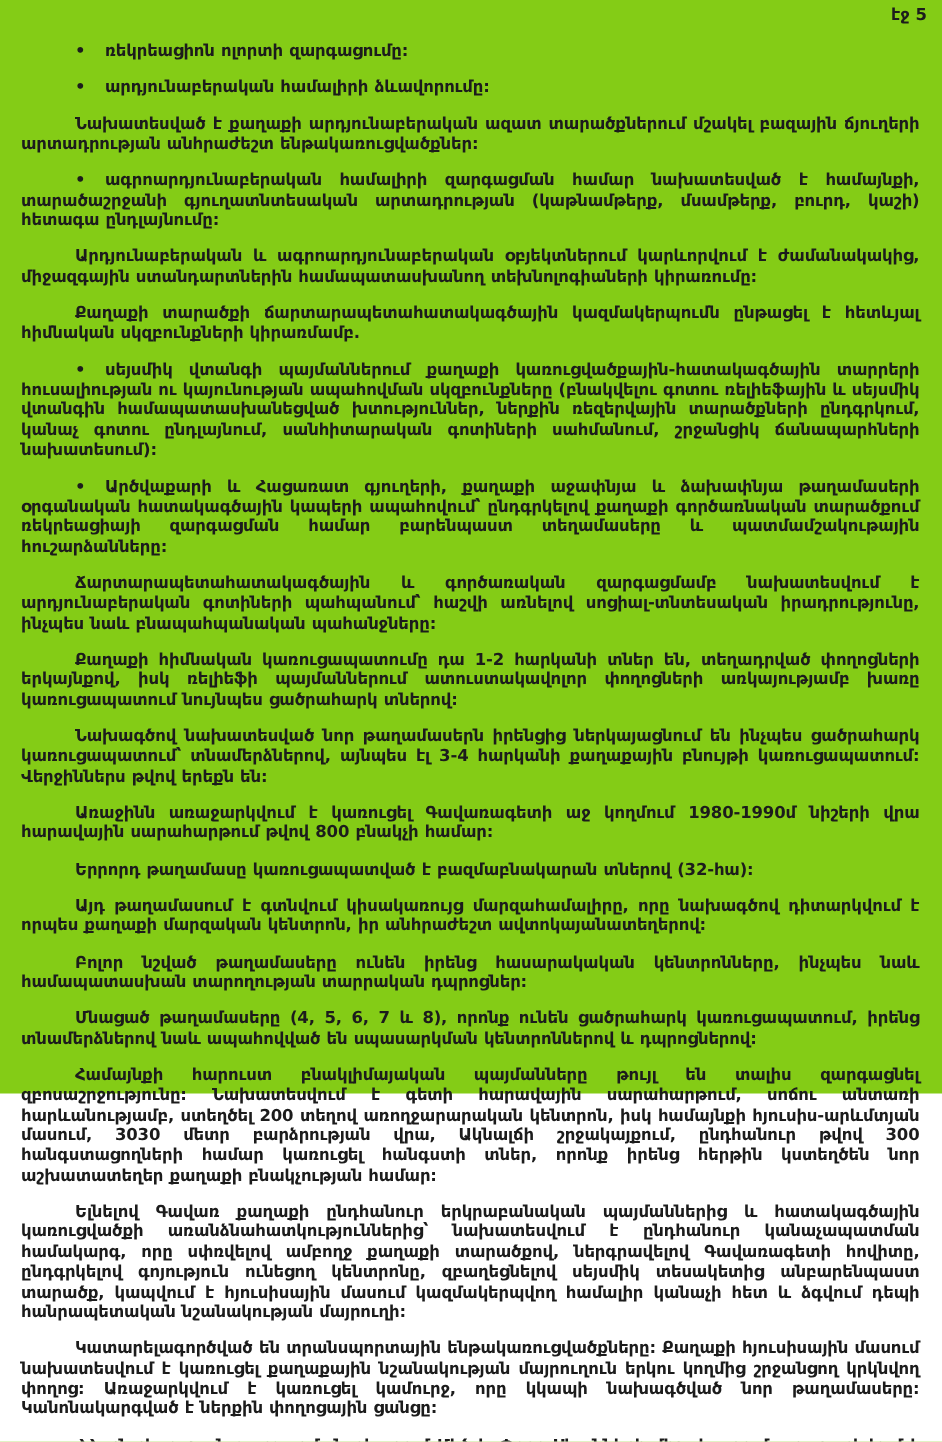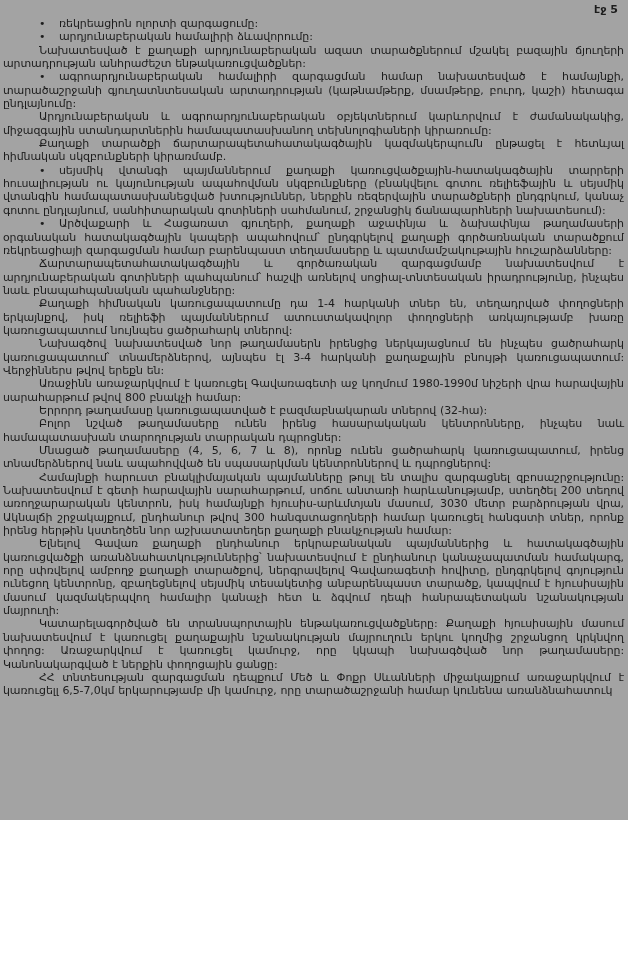--- a/index.html
+++ b/index.html
@@ -10,36 +10,36 @@
   body {
     width: 628px;
     height: 961px;
     overflow: hidden;
     font-family: "DejaVu Sans", sans-serif;
     color: #1c1c1c;
   }
   .page {
     box-sizing: border-box;
     width: 628px;
-    height: 820px;
+    height: 729px;
     padding: 3px 4px 0 3px;
-    background: #a3a3a3;
+    background: #84cc16;
   }
   .page-number {
     text-align: right;
     font-size: 11px;
     font-weight: bold;
     line-height: 13px;
     padding-right: 6px;
     margin: 0 0 1px 0;
   }
   .doc-body p.block {
-    margin: 0;
+    margin: 11px;
     font-size: 11px;
-    font-weight: normal;
+    font-weight: bold;
     line-height: 13.35px;
     text-align: justify;
     text-indent: 36px;
     letter-spacing: -0.1px;
     word-spacing: 0.4px;
   }
   .doc-body p.block .bullet-marker {
     display: inline-block;
     width: 20px;
     text-indent: 0;
@@ -54,24 +54,25 @@
   <div class="doc-body">
       <p class="block bullet"><span class="bullet-marker">•</span><span>ռեկրեացիոն ոլորտի զարգացումը:</span></p>
       <p class="block bullet"><span class="bullet-marker">•</span><span>արդյունաբերական համալիրի ձևավորումը:</span></p>
       <p class="block para">Նախատեսված է քաղաքի արդյունաբերական ազատ տարածքներում մշակել բազային ճյուղերի արտադրության անհրաժեշտ ենթակառուցվածքներ:</p>
       <p class="block bullet"><span class="bullet-marker">•</span><span>ագրոարդյունաբերական համալիրի զարգացման համար նախատեսված է համայնքի, տարածաշրջանի գյուղատնտեսական արտադրության (կաթնամթերք, մսամթերք, բուրդ, կաշի) հետագա ընդլայնումը:</span></p>
       <p class="block para">Արդյունաբերական և ագրոարդյունաբերական օբյեկտներում կարևորվում է ժամանակակից, միջազգային ստանդարտներին համապատասխանող տեխնոլոգիաների կիրառումը:</p>
       <p class="block para">Քաղաքի տարածքի ճարտարապետահատակագծային կազմակերպումն ընթացել է հետևյալ հիմնական սկզբունքների կիրառմամբ.</p>
       <p class="block bullet"><span class="bullet-marker">•</span><span>սեյսմիկ վտանգի պայմաններում քաղաքի կառուցվածքային-հատակագծային տարրերի հուսալիության ու կայունության ապահովման սկզբունքները (բնակվելու գոտու ռելիեֆային և սեյսմիկ վտանգին համապատասխանեցված խտություններ, ներքին ռեզերվային տարածքների ընդգրկում, կանաչ գոտու ընդլայնում, սանհիտարական գոտիների սահմանում, շրջանցիկ ճանապարհների նախատեսում):</span></p>
       <p class="block bullet"><span class="bullet-marker">•</span><span>Արծվաքարի և Հացառատ գյուղերի, քաղաքի աջափնյա և ձախափնյա թաղամասերի օրգանական հատակագծային կապերի ապահովում՝ ընդգրկելով քաղաքի գործառնական տարածքում ռեկրեացիայի զարգացման համար բարենպաստ տեղամասերը և պատմամշակութային հուշարձանները:</span></p>
       <p class="block para">Ճարտարապետահատակագծային և գործառական զարգացմամբ նախատեսվում է արդյունաբերական գոտիների պահպանում՝ հաշվի առնելով սոցիալ-տնտեսական իրադրությունը, ինչպես նաև բնապահպանական պահանջները:</p>
-      <p class="block para">Քաղաքի հիմնական կառուցապատումը դա 1-4 հարկանի տներ են, տեղադրված փողոցների երկայնքով, իսկ ռելիեֆի պայմաններում  ատուստակավոլոր փողոցների առկայությամբ խառը կառուցապատում նույնպես ցածրահարկ տներով:</p>
+      <p class="block para">Քաղաքի հիմնական կառուցապատումը դա 1-2 հարկանի տներ են, տեղադրված փողոցների երկայնքով, իսկ ռելիեֆի պայմաններում  ատուստակավոլոր փողոցների առկայությամբ խառը կառուցապատում նույնպես ցածրահարկ տներով:</p>
       <p class="block para">Նախագծով նախատեսված նոր թաղամասերն իրենցից ներկայացնում են ինչպես ցածրահարկ կառուցապատում՝ տնամերձներով, այնպես էլ 3-4 հարկանի քաղաքային բնույթի կառուցապատում: Վերջիններս թվով երեքն են:</p>
       <p class="block para">Առաջինն առաջարկվում է կառուցել Գավառագետի աջ կողմում 1980-1990մ նիշերի վրա հարավային սարահարթում թվով 800 բնակչի համար:</p>
       <p class="block para">Երրորդ թաղամասը կառուցապատված է բազմաբնակարան տներով (32-հա):</p>
+      <p class="block para">Այդ թաղամասում է գտնվում կիսակառույց մարզահամալիրը, որը նախագծով դիտարկվում է որպես քաղաքի մարզական կենտրոն, իր անհրաժեշտ ավտոկայանատեղերով:</p>
       <p class="block para">Բոլոր նշված թաղամասերը ունեն իրենց հասարակական կենտրոնները, ինչպես նաև համապատասխան տարողության տարրական դպրոցներ:</p>
       <p class="block para">Մնացած թաղամասերը (4, 5, 6, 7 և 8), որոնք ունեն ցածրահարկ կառուցապատում, իրենց տնամերձներով նաև ապահովված են սպասարկման կենտրոններով և դպրոցներով:</p>
       <p class="block para">Համայնքի հարուստ բնակլիմայական պայմանները թույլ են տալիս զարգացնել զբոսաշրջությունը: Նախատեսվում է գետի հարավային սարահարթում, սոճու անտառի հարևանությամբ, ստեղծել 200 տեղով առողջարարական կենտրոն, իսկ համայնքի հյուսիս-արևմտյան մասում, 3030 մետր բարձրության վրա, Ակնալճի շրջակայքում, ընդհանուր թվով 300 հանգստացողների համար կառուցել հանգստի տներ, որոնք իրենց հերթին կստեղծեն նոր աշխատատեղեր քաղաքի բնակչության համար:</p>
       <p class="block para">Ելնելով Գավառ քաղաքի ընդհանուր երկրաբանական պայմաններից և հատակագծային կառուցվածքի առանձնահատկություններից՝ նախատեսվում է ընդհանուր կանաչապատման համակարգ, որը սփռվելով ամբողջ քաղաքի տարածքով, ներգրավելով Գավառագետի հովիտը, ընդգրկելով գոյություն ունեցող կենտրոնը, զբաղեցնելով սեյսմիկ տեսակետից անբարենպաստ տարածք, կապվում է հյուսիսային մասում կազմակերպվող  համալիր կանաչի հետ և ձգվում դեպի հանրապետական նշանակության մայրուղի:</p>
       <p class="block para">Կատարելագործված են տրանսպորտային ենթակառուցվածքները: Քաղաքի հյուսիսային մասում նախատեսվում է կառուցել քաղաքային նշանակության մայրուղուն երկու կողմից շրջանցող կրկնվող փողոց: Առաջարկվում է կառուցել կամուրջ, որը կկապի նախագծված նոր թաղամասերը: Կանոնակարգված է ներքին փողոցային ցանցը:</p>
       <p class="block para">ՀՀ տնտեսության զարգացման դեպքում  Մեծ և Փոքր Սևանների միջակայքում առաջարկվում է կառուցելլ 6,5-7,0կմ երկարությամբ մի կամուրջ, որը տարածաշրջանի համար կունենա առանձնահատուկ</p>
     </div>
 </div>
 
 </body></html>

